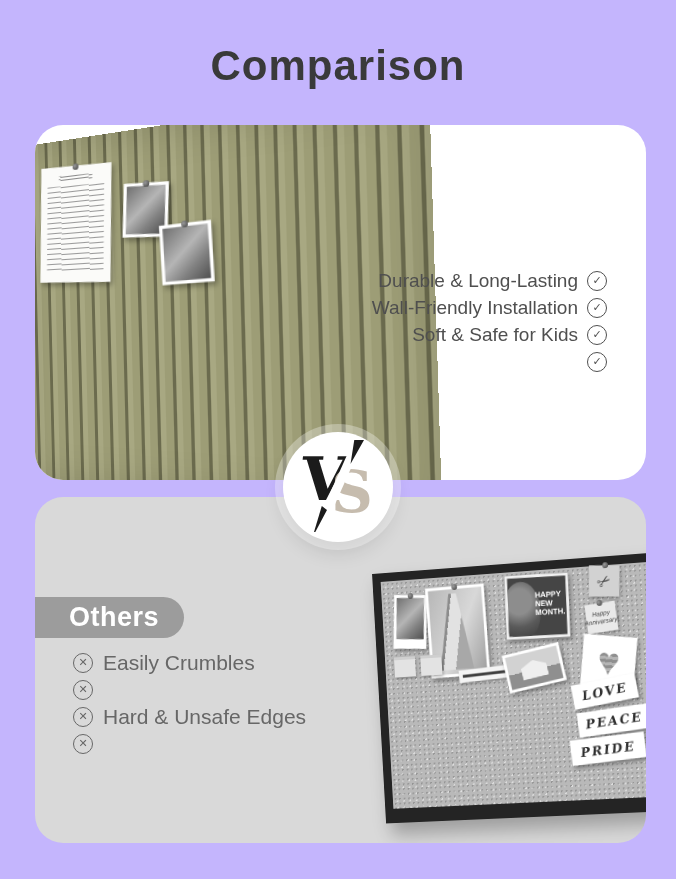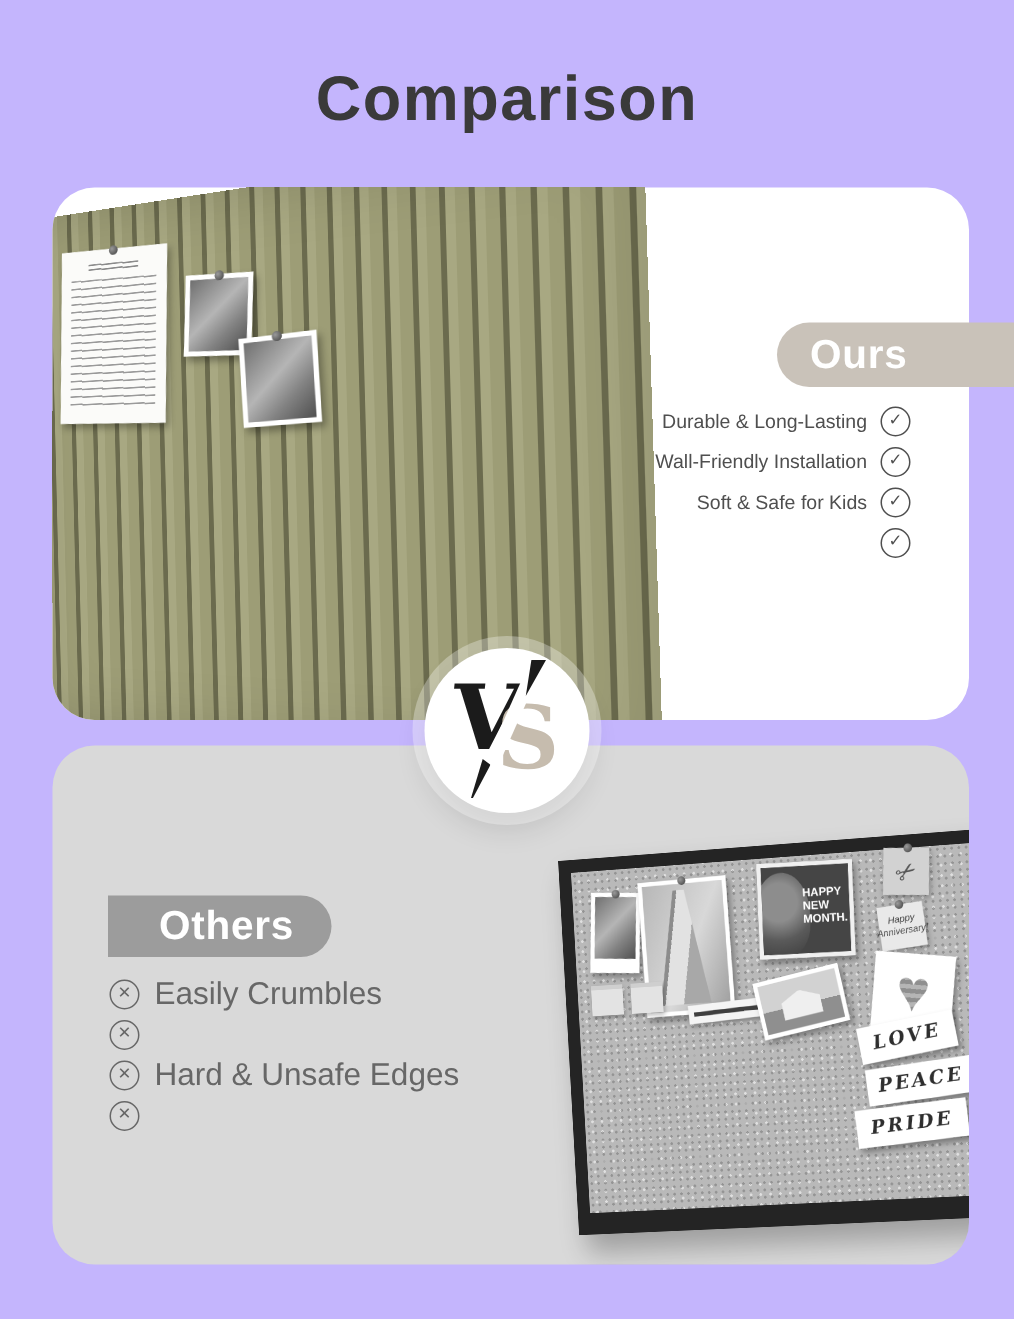--- a/index.html
+++ b/index.html
@@ -39,21 +39,21 @@
   .pin { position:absolute; width:6px; height:6px; border-radius:50%;
          background:radial-gradient(circle at 35% 35%, #9a9a9a, #3c3c3c); }
 
   
   .pill-ours { position:absolute; left:518px; right:0; top:215px; height:43px;
                background:#c9c2b9; border-radius:22px 0 0 22px; z-index:6;
                display:flex; align-items:center; padding-left:22px;
                color:#fff; font-size:27px; font-weight:600; letter-spacing:.5px; }
   .features-ours { position:absolute; right:69px; top:267px; z-index:6; }
   .feat-row { display:flex; justify-content:flex-end; align-items:center; gap:9px; height:27px; }
-  .feat-text { font-size:13px; color:#4f4f4f; white-space:nowrap; }
+  .feat-text { font-size:19px; color:#4f4f4f; white-space:nowrap; }
   .icon-circle { width:20px; height:20px; min-width:20px; border:1.6px solid #4f4f4f;
                  border-radius:50%; display:flex; align-items:center; justify-content:center;
                  font-size:11px; line-height:1; color:#4f4f4f; }
   .icon-circle.gray { border-color:#676767; color:#676767; }
 
   
   .vs-badge { position:absolute; left:283px; top:432px; width:110px; height:110px;
               border-radius:50%; background:#fff; z-index:10;
               box-shadow:0 0 0 8px rgba(255,255,255,.3), 0 10px 20px rgba(0,0,0,.12); }
   .vs-v { position:absolute; left:18px; top:12px; font-family:"DejaVu Serif", serif;
@@ -64,21 +64,21 @@
                 background:#fff; transform:rotate(24deg); z-index:2; }
   .vs-bolt-top { position:absolute; left:66px; top:8px; width:15px; height:24px; z-index:3;
                  background:#1b1b1b; clip-path:polygon(35% 0, 100% 0, 10% 100%); }
   .vs-bolt-bottom { position:absolute; left:31px; top:74px; width:13px; height:26px; z-index:3;
                  background:#1b1b1b; clip-path:polygon(60% 0, 100% 15%, 10% 100%, 0 100%); }
 
   
   .pill-others { position:absolute; left:35px; top:597px; width:149px; height:41px;
                  background:#9c9c9c; border-radius:0 21px 21px 0; z-index:6;
                  display:flex; align-items:center; padding-left:34px;
-                 color:#fff; font-size:27px; font-weight:600; letter-spacing:.5px;margin-left:37px; }
+                 color:#fff; font-size:27px; font-weight:600; letter-spacing:.5px; }
   .features-others { position:absolute; left:73px; top:649px; z-index:6; }
   .feat-row-l { display:flex; justify-content:flex-start; align-items:center; gap:10px; height:27px; }
   .feat-text-gray { font-size:21px; color:#676767; white-space:nowrap; }
 
   
   .cork-board { position:absolute; left:322px; top:48px; width:400px; height:262px;
                 border:9px solid #242424; border-bottom-width:15px;
                 transform-origin:right center;
                 transform:perspective(1000px) rotateY(-7deg) rotate(-3.4deg);
                 background-color:#b9b9b9;
@@ -157,23 +157,20 @@
         <div class="photo-inner"></div>
         <span class="pin" style="left:18px; top:-2px;"></span>
       </div>
       <div class="photo photo-b">
         <div class="photo-inner"></div>
         <span class="pin" style="left:20px; top:-2px;"></span>
       </div>
     </div>
   </div>
 
-  <div class="pill-ours">
-    <span>Ours</span>
-  </div>
 
   <div class="features-ours">
     <div class="feat-row">
       <span class="feat-text">Durable &amp; Long-Lasting</span>
       <span class="icon-circle">✓</span>
     </div>
     <div class="feat-row">
       <span class="feat-text">Wall-Friendly Installation</span>
       <span class="icon-circle">✓</span>
     </div>

